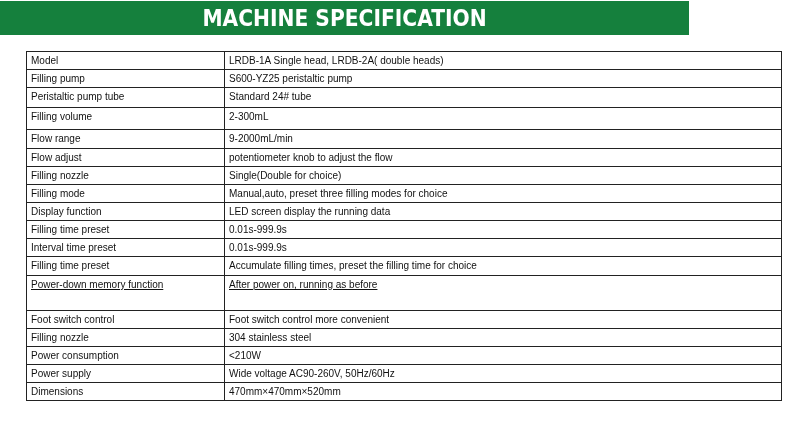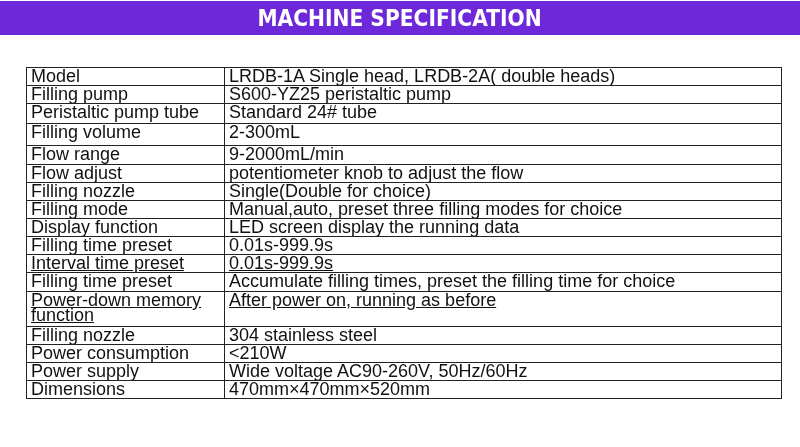--- a/index.html
+++ b/index.html
@@ -1,32 +1,32 @@
 <!DOCTYPE html>
 <html><head>
 <meta charset="utf-8">
 <style>
   html, body { margin: 0; padding: 0; }
   body {
     width: 800px; height: 447px; background: #ffffff; position: relative;
     overflow: hidden; font-family: "Liberation Sans", sans-serif;
   }
   .banner {
-    position: absolute; left: 0; top: 1px; width: 800px; height: 34px;
-    background: #6d28d9; color: #ffffff;
+    position: absolute; left: 0; top: 1px; width: 689px; height: 34px;
+    background: #15803d; color: #ffffff;
     display: flex; align-items: center; justify-content: center;
   }
   .banner-title {
     font-family: "DejaVu Sans", sans-serif; font-size: 23px; font-weight: bold;
     letter-spacing: 0px; transform: scaleX(0.88);
   }
   table.spec {
-    position: absolute; left: 26px; top: 67px; width: 755px;
+    position: absolute; left: 26px; top: 51px; width: 755px;
     border-collapse: collapse; table-layout: fixed;
-    font-size: 18px; color: #111; line-height: 15px;
+    font-size: 10px; color: #111; line-height: 15px;
   }
   table.spec td {
     border: 1.5px solid #222; padding: 1px 4px 1px 4px; vertical-align: top;
     overflow: hidden;
   }
   col.c1 { width: 198px; }
   col.c2 { width: 557px; }
 </style>
 </head>
 <body>
@@ -74,31 +74,35 @@
         <td>Manual,auto, preset three filling modes for choice</td>
       </tr>
       <tr style="height: 18px;">
         <td>Display function</td>
         <td>LED screen display the running data</td>
       </tr>
       <tr style="height: 18px;">
         <td>Filling time preset</td>
         <td>0.01s-999.9s</td>
       </tr>
-      <tr style="height: 18px; text-decoration: underline;">
+      <tr style="height: 18px;">
         <td>Interval time preset</td>
         <td>0.01s-999.9s</td>
       </tr>
       <tr style="height: 19px;">
         <td>Filling time preset</td>
         <td>Accumulate filling times, preset the filling time for choice</td>
       </tr>
       <tr style="height: 35px; text-decoration: underline;">
         <td>Power-down memory function</td>
         <td>After power on, running as before</td>
+      </tr>
+      <tr style="height: 18px;">
+        <td>Foot switch control</td>
+        <td>Foot switch control more convenient</td>
       </tr>
       <tr style="height: 18px;">
         <td>Filling nozzle</td>
         <td>304 stainless steel</td>
       </tr>
       <tr style="height: 18px;">
         <td>Power consumption</td>
         <td>&lt;210W</td>
       </tr>
       <tr style="height: 18px;">

